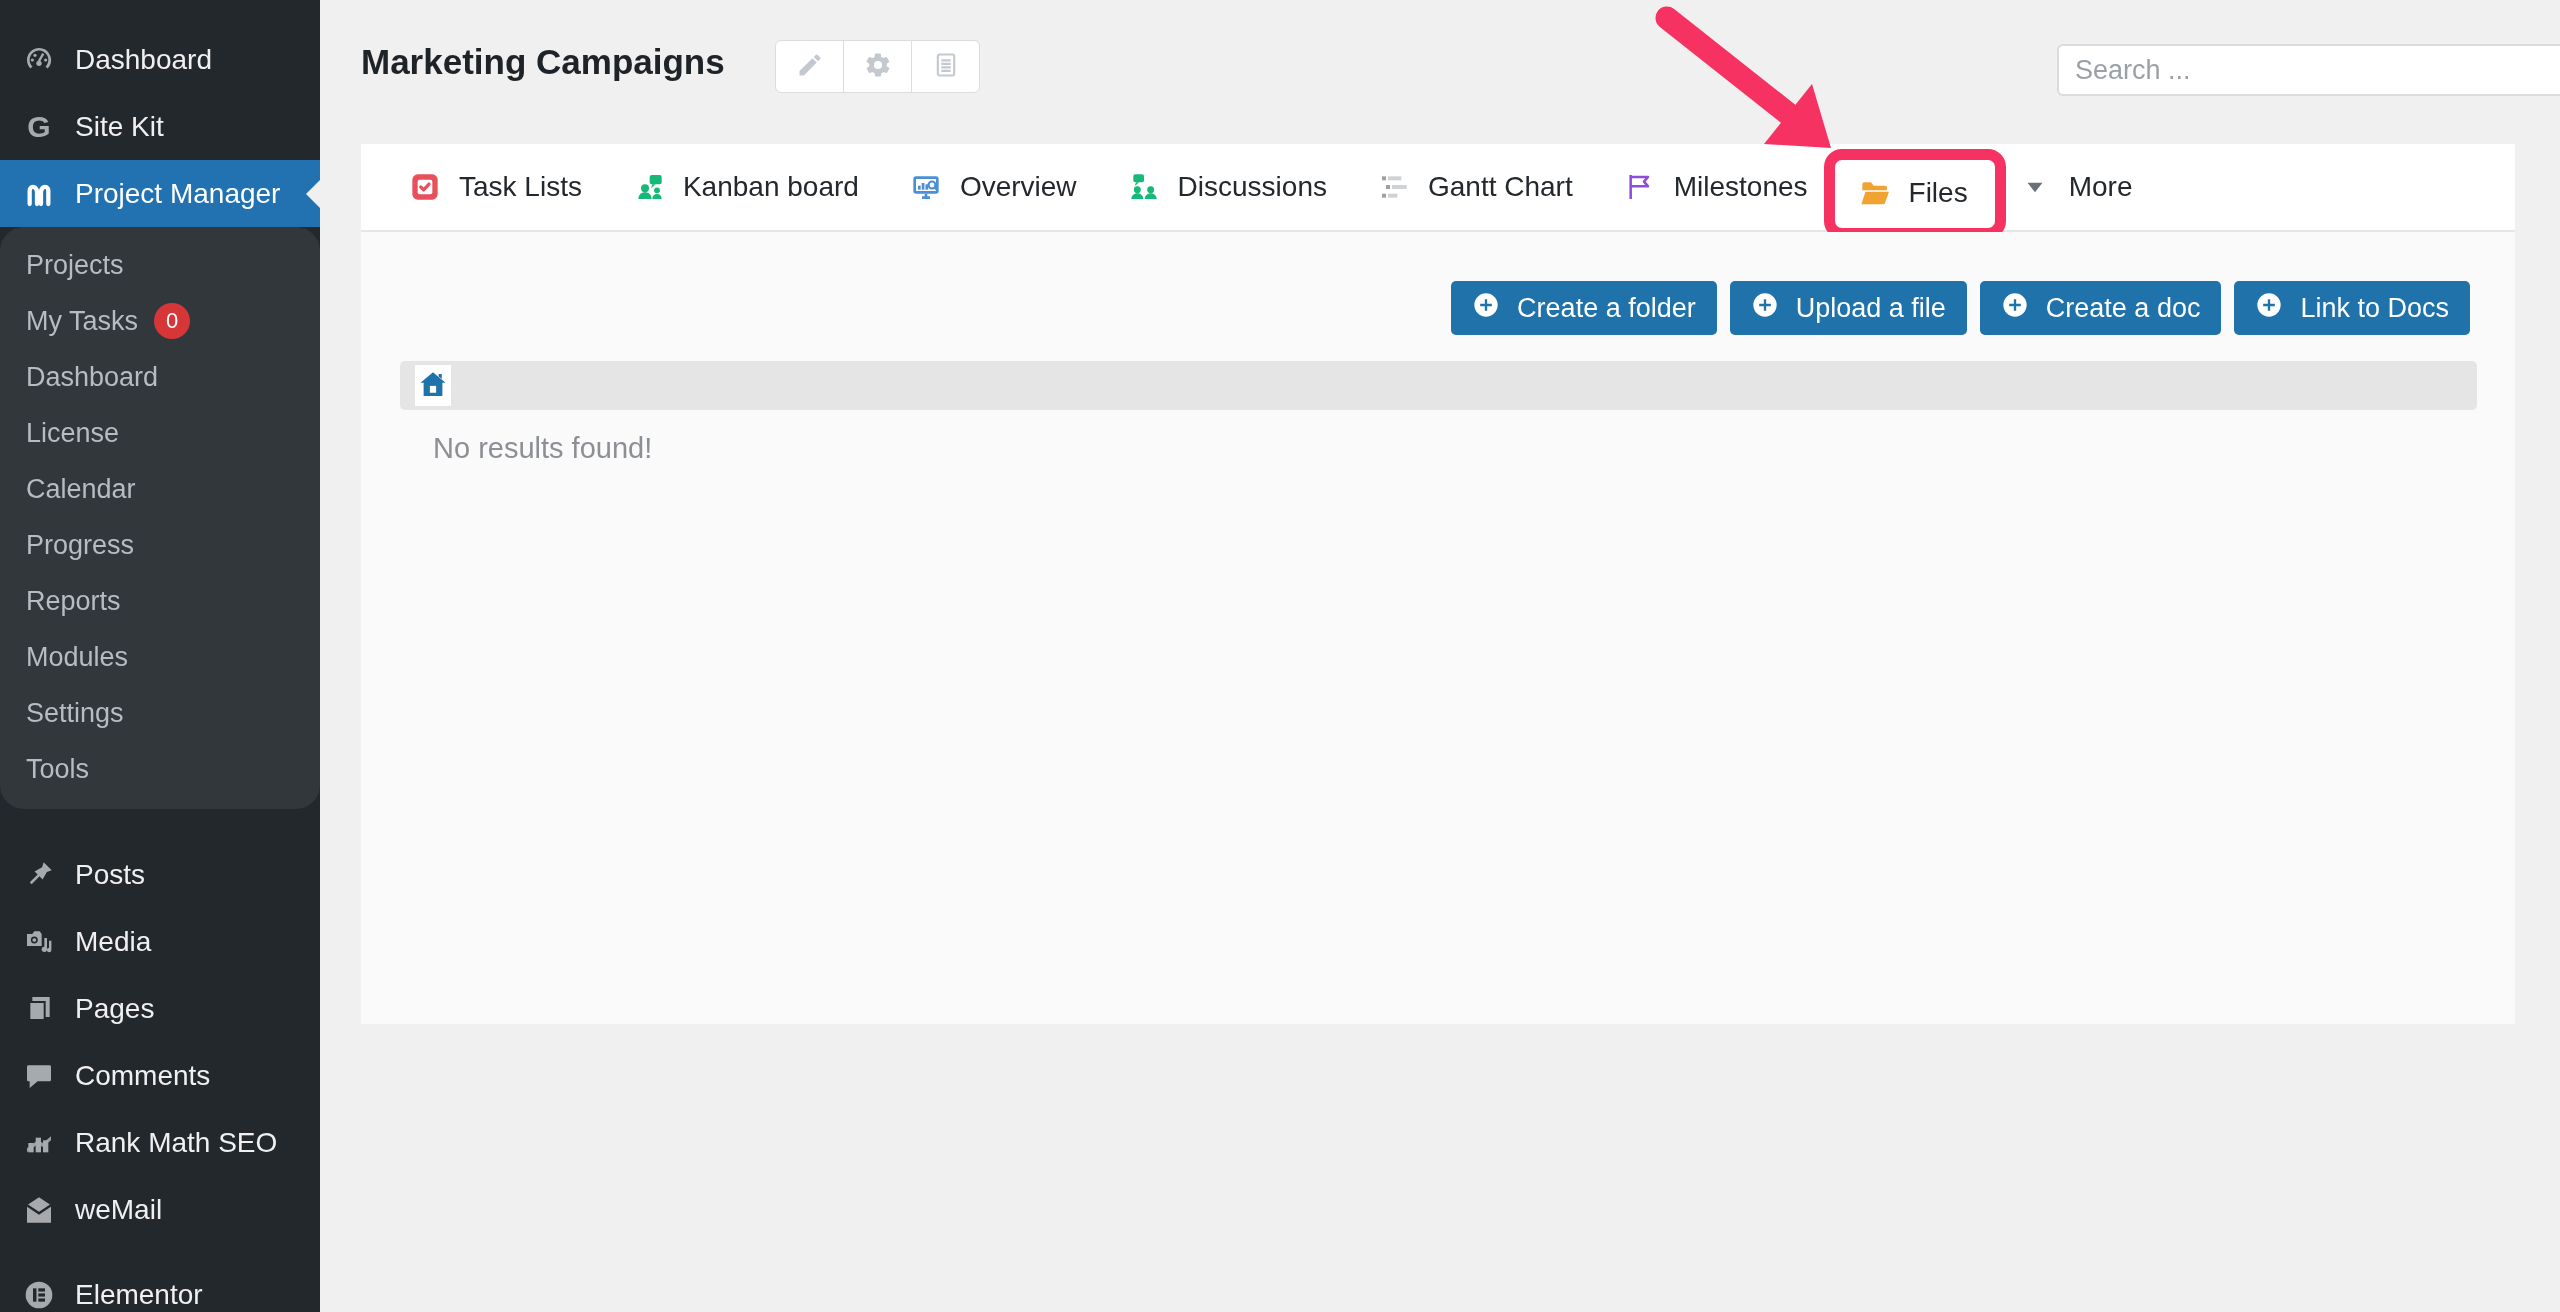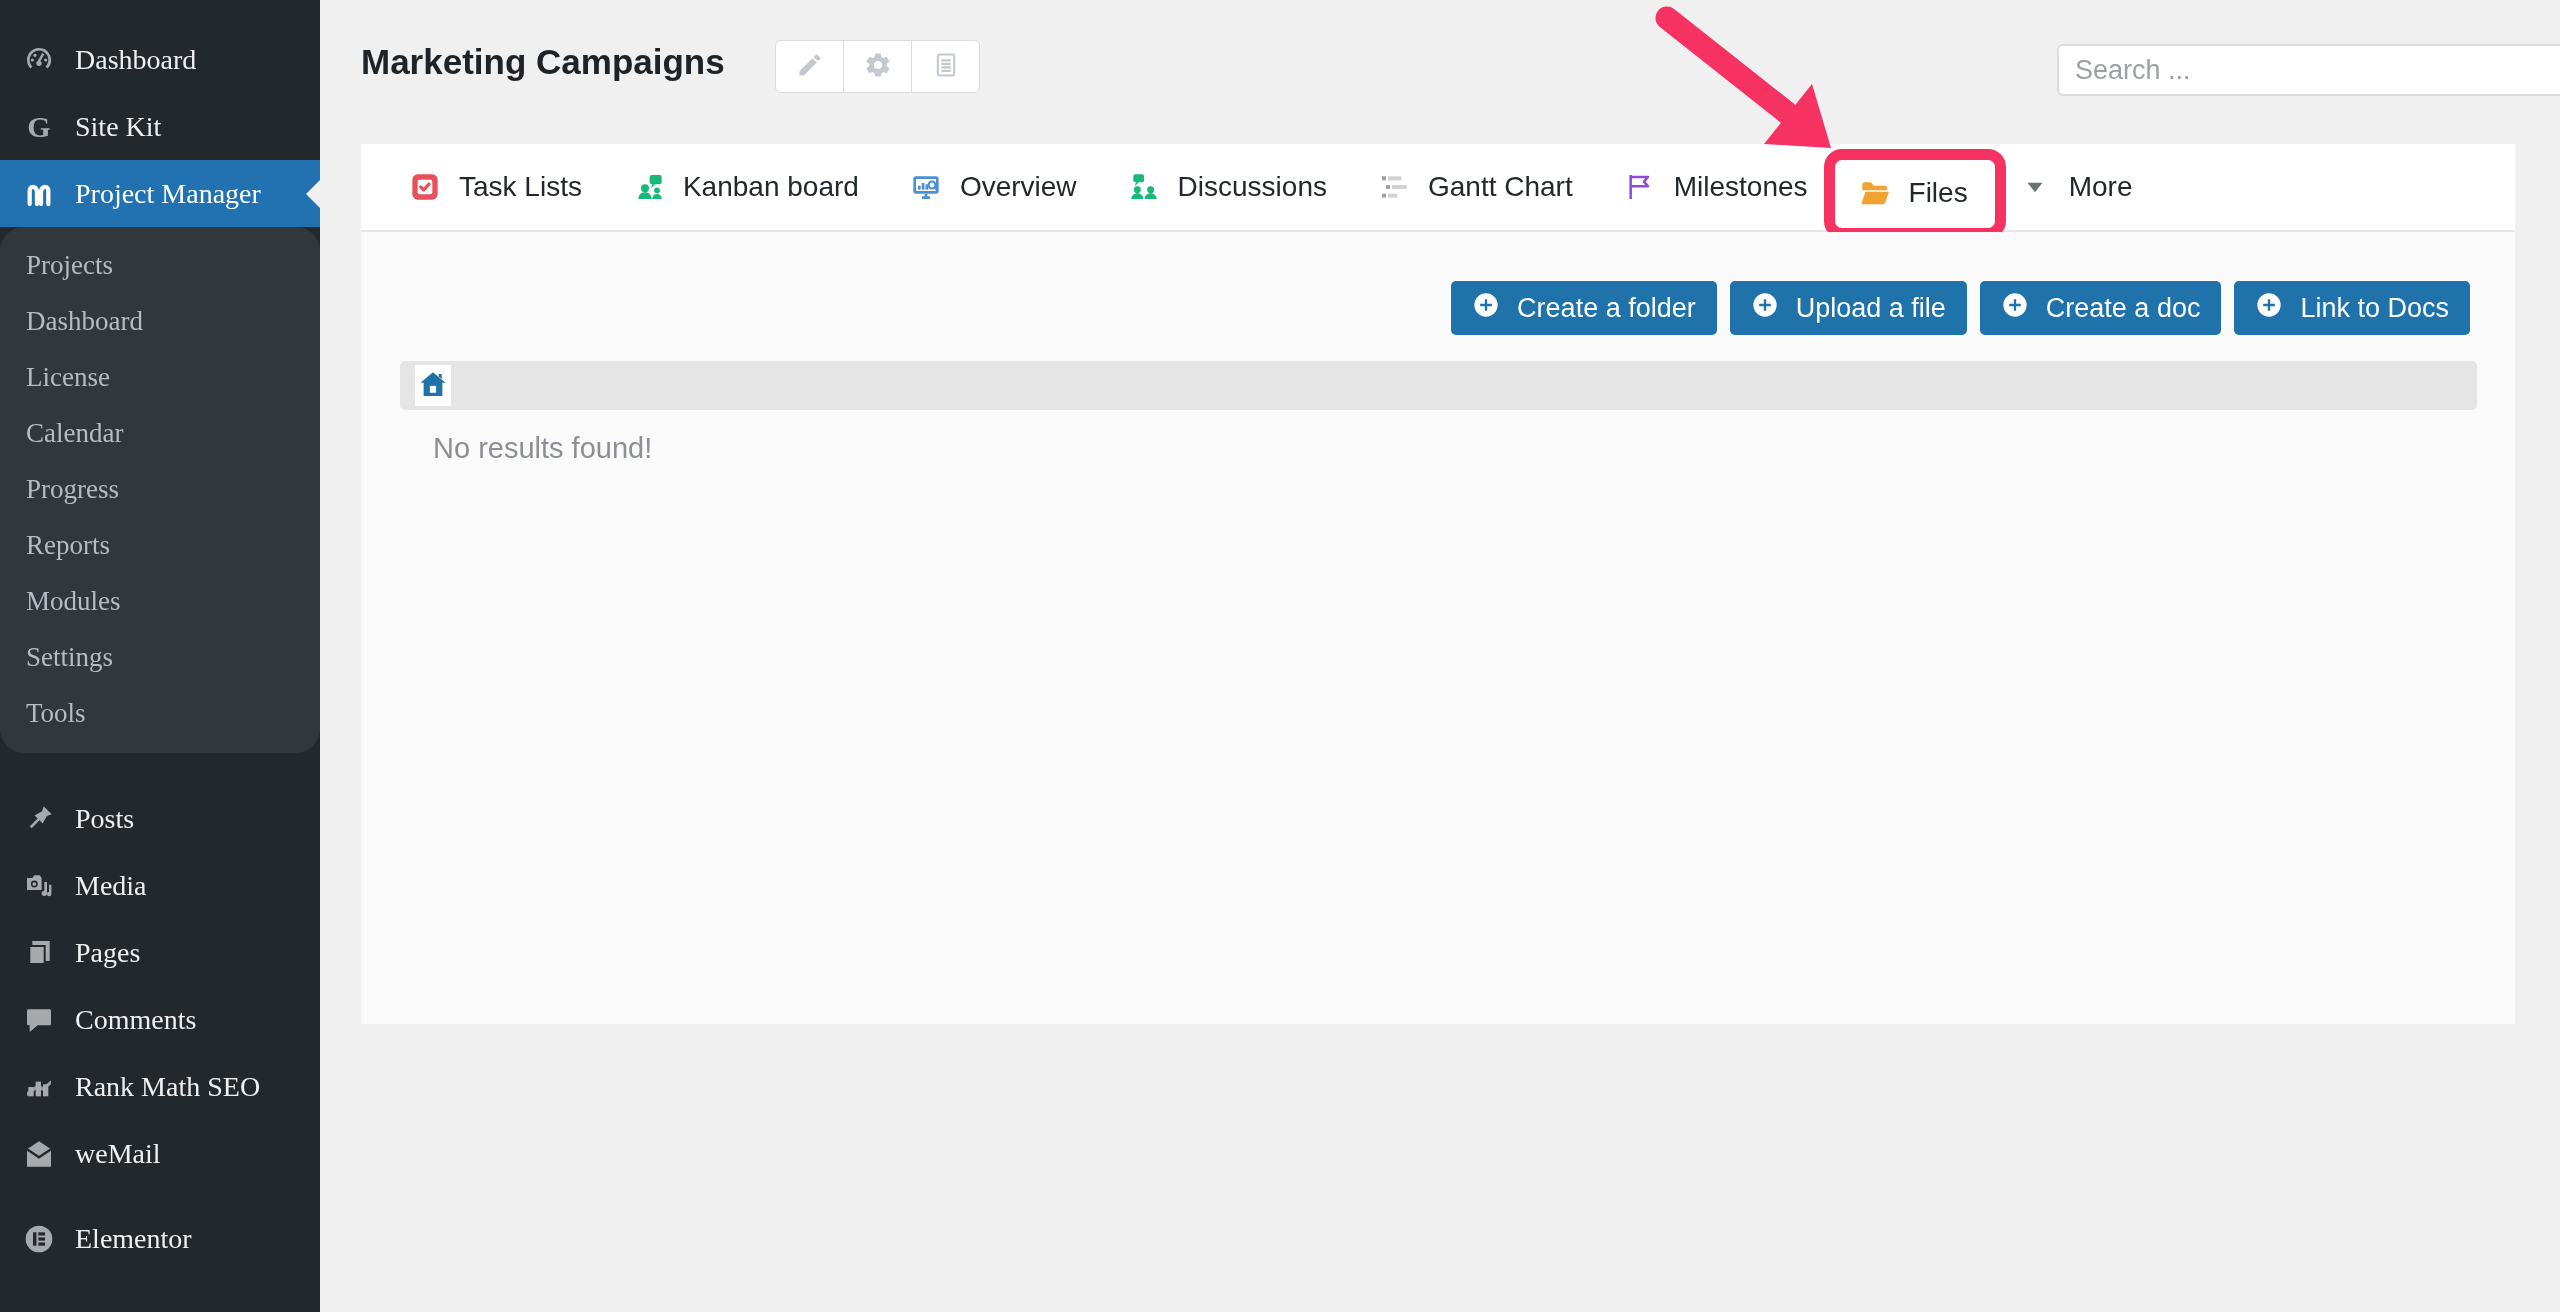--- a/index.html
+++ b/index.html
@@ -1,21 +1,21 @@
 <!DOCTYPE html>
 <html><head>
 <meta charset="utf-8">
 <style>
   * { margin:0; padding:0; box-sizing:border-box; }
   html,body { width:2560px; height:1312px; overflow:hidden; background:#f0f0f1;
               font-family:"Liberation Sans", sans-serif; }
 
   
   .sidebar { position:absolute; left:0; top:0; width:320px; height:1312px;
-             background:#23282d; padding-top:26px;font-family:Liberation Serif, serif; }
+             background:#23282d; padding-top:26px; }
   .mi { height:67px; display:flex; align-items:center; padding-left:22px;
         font-size:28px; color:#f0f0f1; cursor:pointer; }
   .mi .ic { width:34px; height:34px; margin-right:19px; display:flex;
             align-items:center; justify-content:center; color:#a7aaad; flex:none; }
   .mi .ic svg { width:32px; height:32px; }
   .mi.active { background:#2271b1; color:#fff; position:relative; }
   .mi.active .ic { color:#fff; }
   .mi.active::after { content:""; position:absolute; right:0; top:50%; margin-top:-14px;
         border:14px solid transparent; border-right-color:#f0f0f1; }
   .submenu { background:#32373c; padding:10px 0 12px;border-radius:24px; }
@@ -107,20 +107,24 @@
           <path d="M13.5 19.5v-9c0-1.3.3-2.2 1.2-3.1 1.7-1.7 4.3-.4 4.3 2.1v10"></path>
         </svg>
     </span>
     <span>Project Manager</span>
   </div>
 
   <div class="submenu">
     <div class="smi">
         <span>Projects</span>
       </div>
+    <div class="smi">
+      <span>My Tasks</span>
+      <span class="badge">0</span>
+    </div>
     <div class="smi">
         <span>Dashboard</span>
       </div>
     <div class="smi">
         <span>License</span>
       </div>
     <div class="smi">
         <span>Calendar</span>
       </div>
     <div class="smi">

